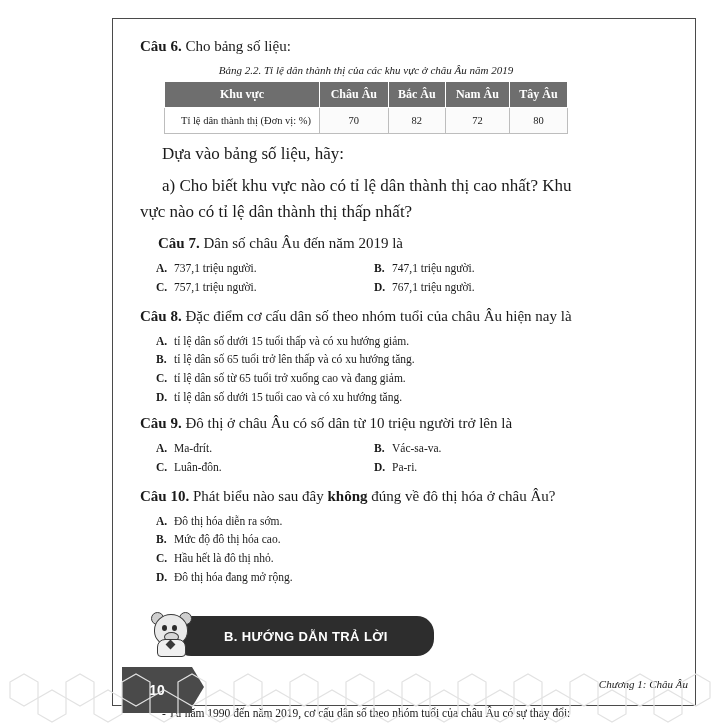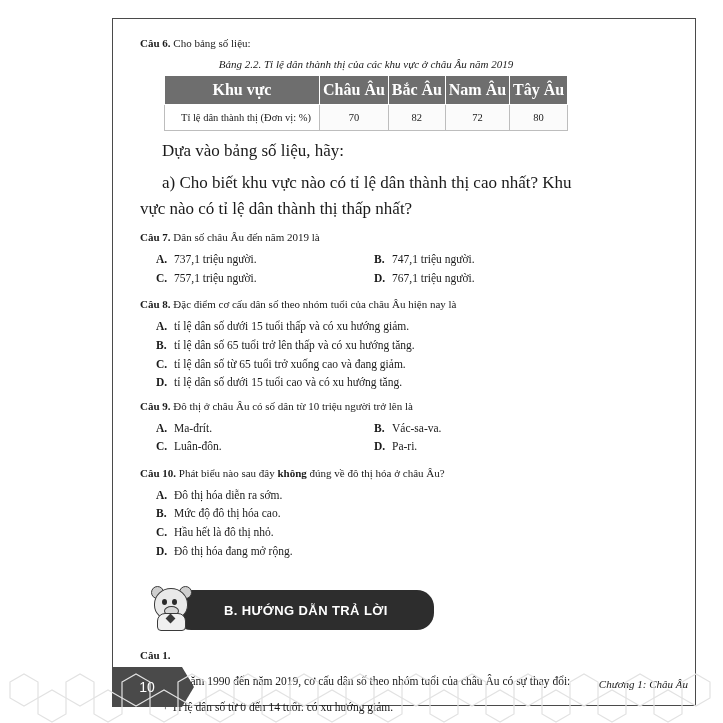--- a/index.html
+++ b/index.html
@@ -34,21 +34,21 @@
   }
   
   .content {
     position: absolute;
     left: 140px;
     top: 36px;
     width: 452px;
   }
   .q-head {
     font-weight: bold;
-    font-size: 11px;
+    font-size: 15px;
     margin: 0 0 4px 0;
     line-height: 1.45;
   }
   .q-head .q-text {
     font-weight: normal;
   }
   .tbl-caption {
     text-align: center;
     font-style: italic;
     font-size: 11px;
@@ -59,21 +59,21 @@
     margin: 0 auto;
     width: 404px;
     font-size: 10.5px;
   }
   table.data th {
     background: #6e6e6e;
     color: #ffffff;
     font-weight: bold;
     padding: 5px 2px;
     border: 1px solid #ffffff;
-    font-size: 16px;
+    font-size: 12px;
   }
   table.data th.first {
     width: 150px;
   }
   table.data td {
     border: 1px solid #bdbdbd;
     text-align: center;
     padding: 7px 2px;
     font-size: 10.5px;
     background: #fbfbfb;
@@ -216,28 +216,28 @@
   
   .footer-bar {
     position: absolute;
     left: 112px;
     top: 667px;
     width: 584px;
     height: 40px;
   }
   .page-num-box {
     position: absolute;
-    left: 0px;
+    left: 10px;
     top: 0px;
     width: 70px;
-    height: 40px;
+    height: 46px;
     background: #4a4a4a;
     color: #ffffff;
     font-family: "Liberation Sans", sans-serif;
-    font-weight: normal;
+    font-weight: bold;
     font-size: 14px;
     display: flex;
     align-items: center;
     justify-content: center;
   }
   .page-num-box:after {
     content: "";
     position: absolute;
     right: -12px;
     top: 0;
@@ -295,21 +295,21 @@
           <td>82</td>
           <td>72</td>
           <td>80</td>
         </tr>
       </tbody>
     </table>
 
     <p class="para indent">Dựa vào bảng số liệu, hãy:</p>
     <p class="para indent">a) Cho biết khu vực nào có tỉ lệ dân thành thị cao nhất? Khu vực nào có tỉ lệ dân thành thị thấp nhất?</p>
 
-    <p class="q-head" style="margin-top:9px;">
+    <p class="q-head" style="margin-top:9px;margin-left:18px;">
       <span>Câu 7.</span><span class="q-text"> Dân số châu Âu đến năm 2019 là</span>
     </p>
     <ul class="opts two-col" style="height:40px;">
       <li class="r1"><span class="mark">A.</span><span>737,1 triệu người.</span></li>
       <li class="col2 r1"><span class="mark">B.</span><span>747,1 triệu người.</span></li>
       <li class="r2-plain"><span class="mark">C.</span><span>757,1 triệu người.</span></li>
       <li class="col2 r2"><span class="mark">D.</span><span>767,1 triệu người.</span></li>
     </ul>
 
     <p class="q-head" style="margin-top:7px;">

